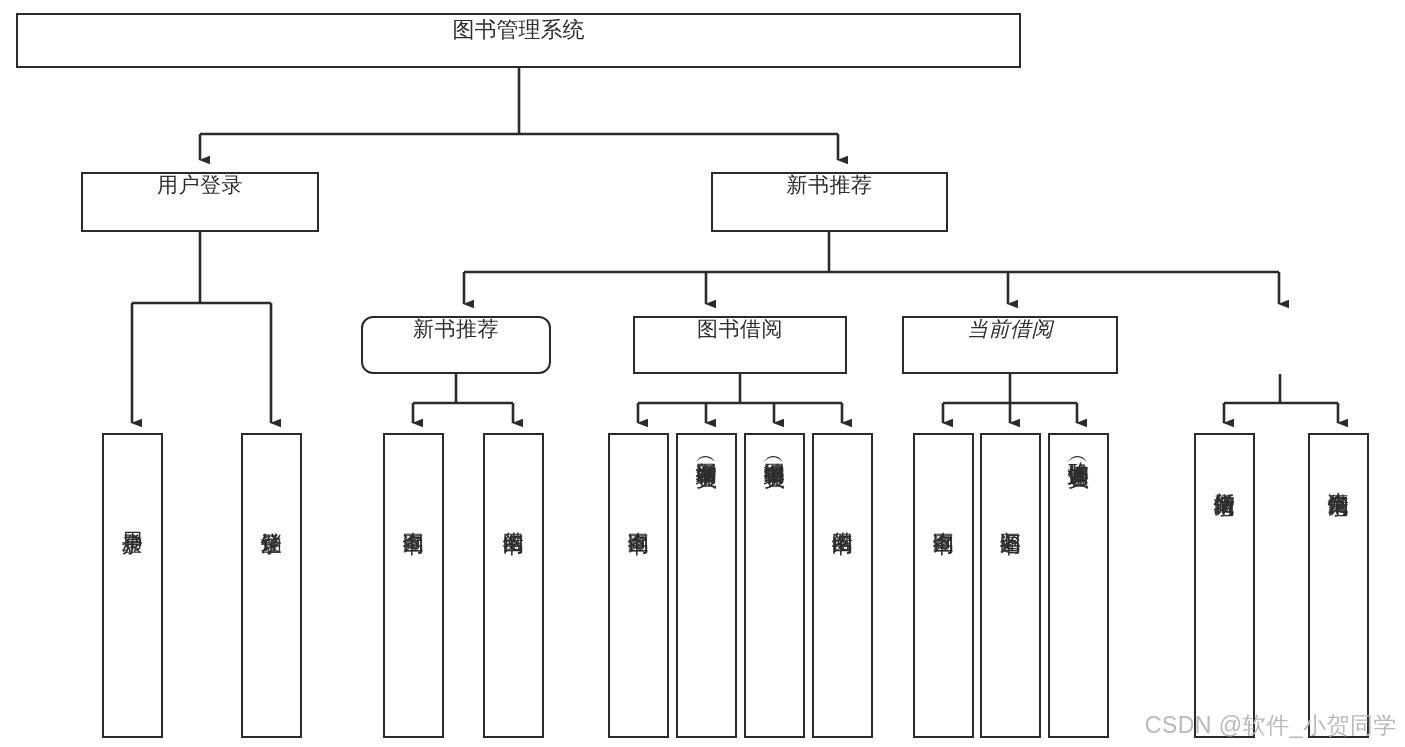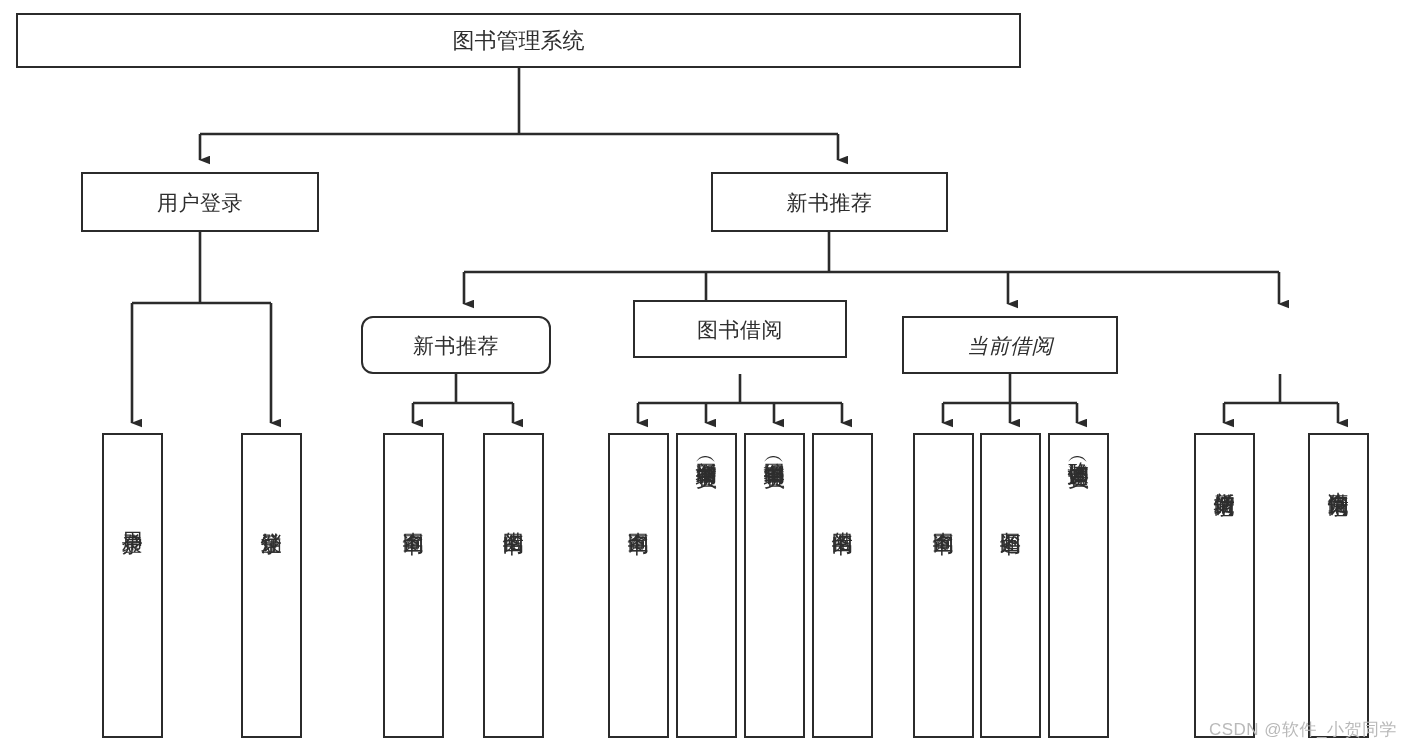--- a/index.html
+++ b/index.html
@@ -19,21 +19,21 @@
     position:absolute;left:0;top:0;
     width:1405px;height:747px;
     pointer-events:none;
   }
   .node{
     position:absolute;
     box-sizing:border-box;
     background:#ffffff;
     border:2.5px solid #2b2b2b;
     display:flex;
-    align-items:center;
+    align-items:flex-start;
     justify-content:center;
     color:#2e2e2e;
     z-index:2;
   }
   .node.h{
     font-size:21px;
     letter-spacing:0.5px;
     line-height:1;
   }
   .node.root{
@@ -51,21 +51,21 @@
     font-size:21px;
     line-height:1.32;
     letter-spacing:1px;
     color:#2e2e2e;
     white-space:nowrap;
   }
   #watermark{
     position:absolute;
     right:8px;
     bottom:6px;
-    font-size:17px;
+    font-size:23px;
     color:#b9b9b9;
     letter-spacing:0.5px;
     z-index:5;
     user-select:none;
     white-space:nowrap;
   }
 </style>
 </head>
 <body>
 
@@ -130,21 +130,21 @@
   </div>
 
   <div class="node h" style="left:711px;top:172px;width:237px;height:60px;">
     <span>新书推荐</span>
   </div>
 
   <div class="node h" style="left:361px;top:316px;width:190px;height:58px;border-radius:12px;">
     <span>新书推荐</span>
   </div>
 
-  <div class="node h" style="left:633px;top:300px;width:214px;height:58px;">
+  <div class="node h" style="left:633px;top:316px;width:214px;height:58px;">
     <span>图书借阅</span>
   </div>
 
   <div class="node h" style="left:902px;top:316px;width:216px;height:58px;font-style:italic;">
     <span>当前借阅</span>
   </div>
 
 
   <div class="node leaf" style="left:102px;top:433px;width:61px;height:305px;padding-top:80px;">
     <span class="vtext">用户登录</span>

